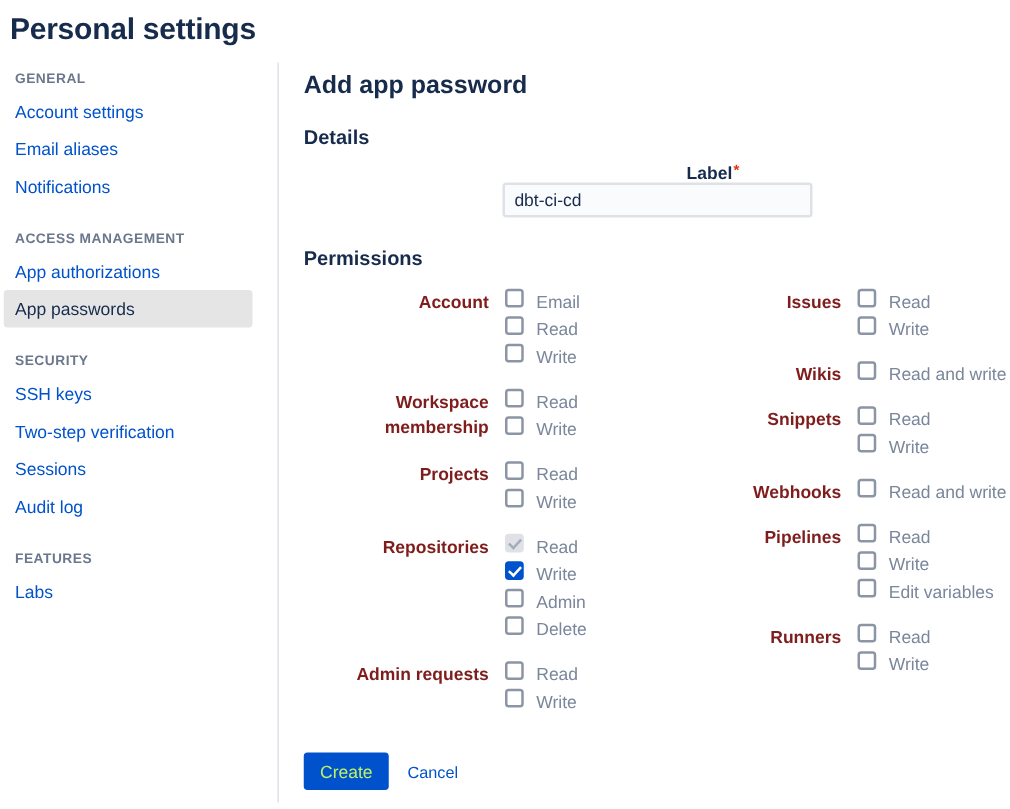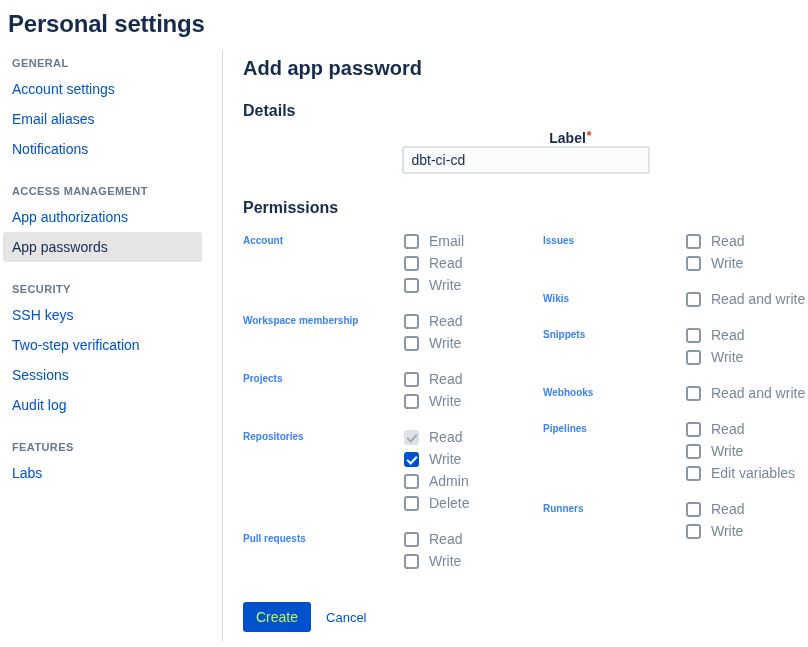--- a/index.html
+++ b/index.html
@@ -58,26 +58,26 @@
     font-size: 14px; color: #172B4D;
     font-family: "Liberation Sans", sans-serif;
   }
 
   
   .perm-columns { display: flex; align-items: flex-start; }
   .perm-col { display: flex; flex-direction: column; gap: 16px; }
   .perm-col-left { width: 300px; flex-shrink: 0; }
   .perm-group { display: flex; align-items: flex-start; }
   .perm-cat {
-    width: 148px; flex-shrink: 0; text-align: left;
-    font-size: 10px; font-weight: 700; color: #3b82f6; line-height: 20px;
+    width: 148px; flex-shrink: 0; text-align: right;
+    font-size: 14px; font-weight: 700; color: #7f1d1d; line-height: 20px;
   }
   .perm-col-right .perm-cat { width: 130px; }
   .perm-options { margin-left: 13px; display: flex; flex-direction: column; gap: 2px; }
-  .perm-option { display: flex; align-items: center; height: 20px; cursor: pointer; }
+  .perm-option { display: flex; align-items: flex-start; height: 20px; cursor: pointer; }
   .perm-option-label { margin-left: 10px; font-size: 14px; color: #7A869A; line-height: 20px; }
 
   .checkbox {
     width: 15px; height: 15px; flex-shrink: 0;
     border: 2px solid #8C95A3; border-radius: 3px;
     background: #ffffff; position: relative;
   }
   .checkbox.checked { background: #0052CC; border-color: #0052CC; }
   .checkbox.checked::after {
     content: ""; position: absolute; left: 3px; top: 0px;
@@ -204,21 +204,21 @@
                   <span class="checkbox"></span>
                   <span class="perm-option-label">Admin</span>
                 </label>
                 <label class="perm-option">
                   <span class="checkbox"></span>
                   <span class="perm-option-label">Delete</span>
                 </label>
               </div>
             </div>
             <div class="perm-group">
-              <div class="perm-cat">Pull requests</div>
+              <div class="perm-cat">Admin requests</div>
               <div class="perm-options">
                 <label class="perm-option">
                   <span class="checkbox"></span>
                   <span class="perm-option-label">Read</span>
                 </label>
                 <label class="perm-option">
                   <span class="checkbox"></span>
                   <span class="perm-option-label">Write</span>
                 </label>
               </div>

